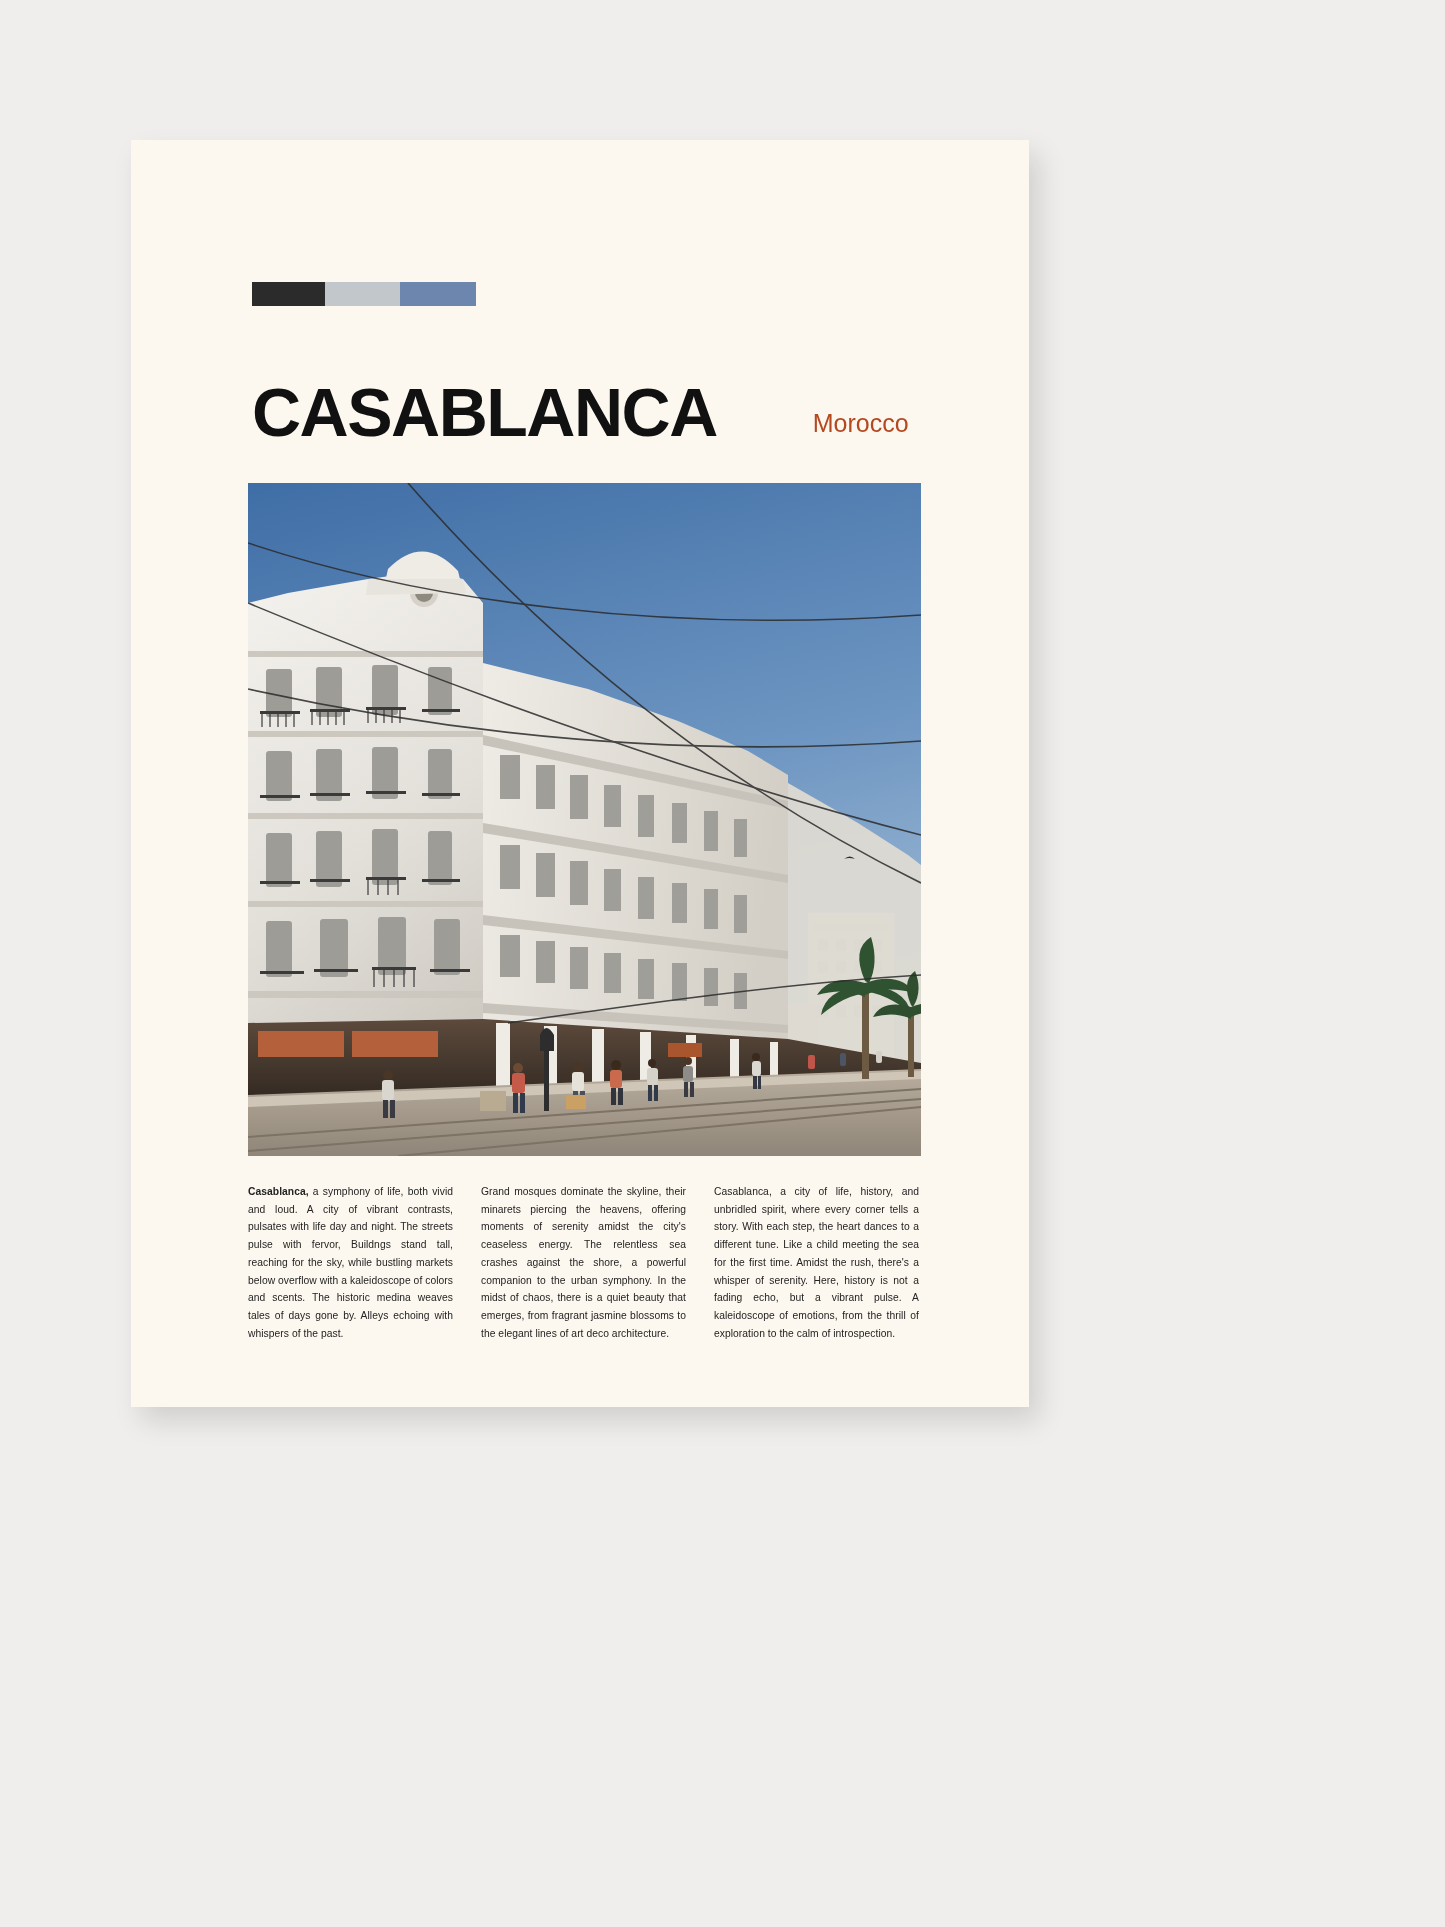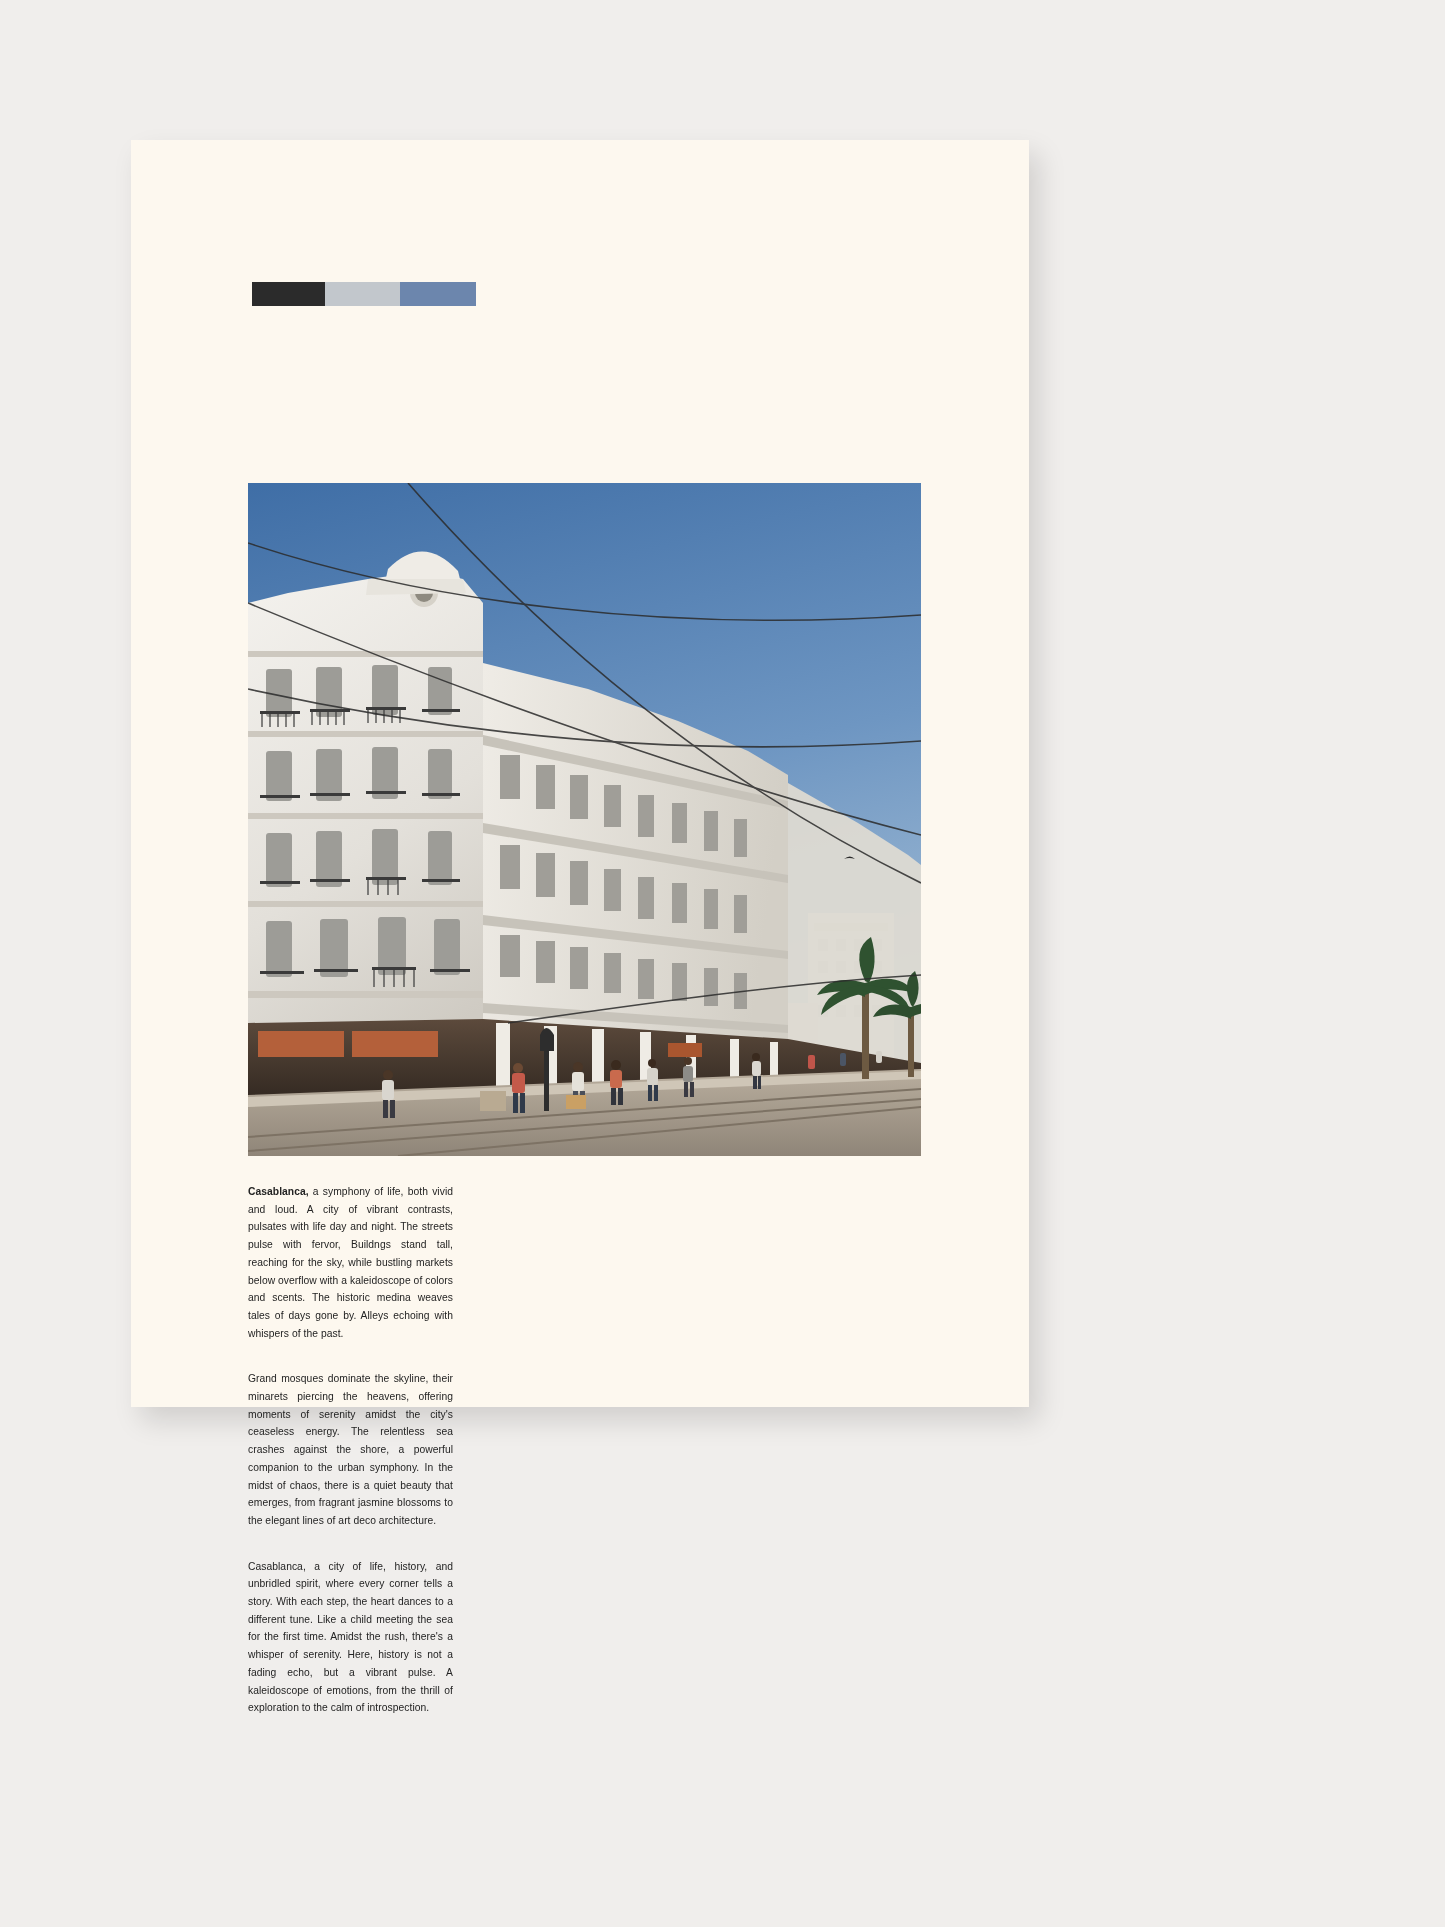--- a/index.html
+++ b/index.html
@@ -91,21 +91,20 @@
   }
 
   
   .columns {
     position: absolute;
     left: 117px;
     top: 1043px;
     width: 673px;
     display: flex;
     gap: 28px;
-    flex-direction: column;
   }
   .col {
     width: 205px;
     font-family: "Liberation Sans", sans-serif;
     font-size: 10.3px;
     line-height: 1.72;
     color: #232323;
     text-align: justify;
     letter-spacing: 0.05px;
   }
@@ -118,20 +117,24 @@
 
 <div class="stage">
   <div class="poster">
 
     <div class="swatch-bar">
       <div class="swatch s0" style="background: rgb(43, 43, 43);"></div>
       <div class="swatch s1" style="background: rgb(194, 199, 204);"></div>
       <div class="swatch s2" style="background: rgb(108, 134, 173);"></div>
     </div>
 
+    <div class="title-row">
+      <h1 class="poster-title">CASABLANCA</h1>
+      <div class="poster-subtitle">Morocco</div>
+    </div>
 
     <div class="photo">
       <svg viewBox="0 0 673 673" preserveAspectRatio="xMidYMid slice">
         <defs>
           <linearGradient id="sky" x1="0" y1="0" x2="0.25" y2="1">
             <stop offset="0%" stop-color="#3f6ea6"></stop>
             <stop offset="55%" stop-color="#6e96c2"></stop>
             <stop offset="100%" stop-color="#a8c1d8"></stop>
           </linearGradient>
           <linearGradient id="facade" x1="0" y1="0" x2="0.3" y2="1">

